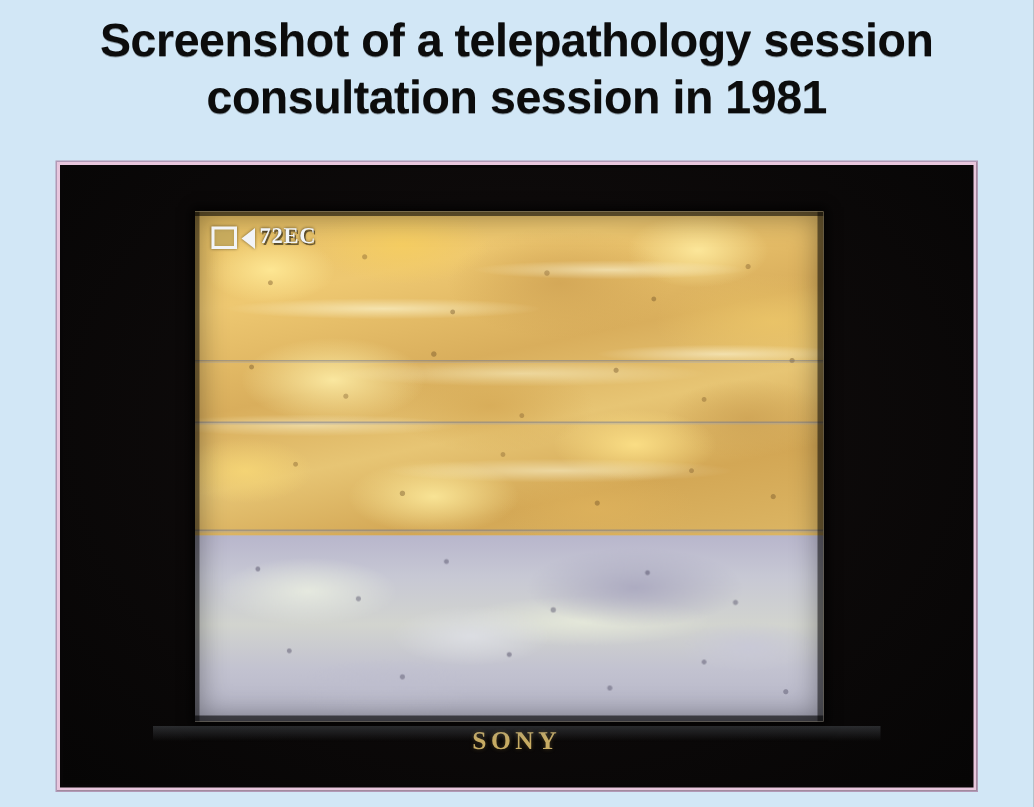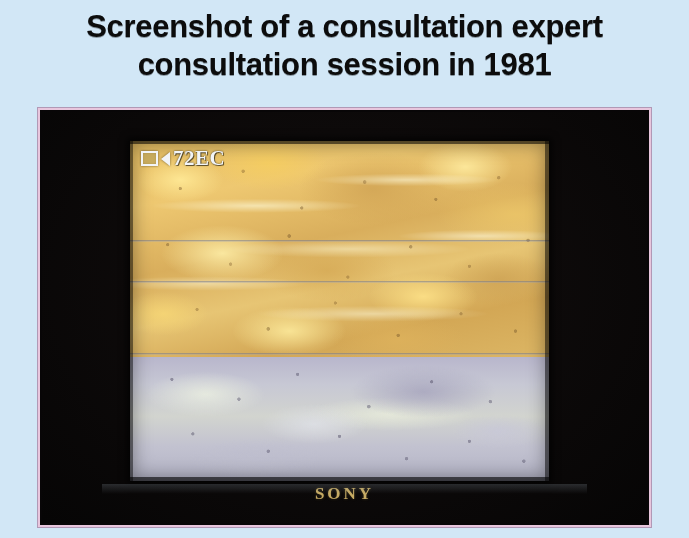--- a/index.html
+++ b/index.html
@@ -181,21 +181,21 @@
     width:0;height:0;
     border-top:7px solid transparent;
     border-bottom:7px solid transparent;
     border-right:9px solid #f2f4f7;
     filter:drop-shadow(0 0 1px rgba(0,0,0,.5));
   }
   .osd-text{
     color:#f2f5f8;
     font-family:"Liberation Serif",serif;
     font-weight:bold;
-    font-size:21px;
+    font-size:15px;
     line-height:19px;
     letter-spacing:0.5px;
     text-shadow:0 0 2px rgba(0,0,0,.75), 1px 1px 0 rgba(0,0,0,.5);
   }
 
   
   .brand{
     position:absolute;
     left:0;bottom:19px;width:100%;
     text-align:center;
@@ -212,21 +212,21 @@
     background:linear-gradient(180deg, rgba(130,140,150,.28), rgba(0,0,0,0));
     z-index:2;
   }
 </style>
 </head>
 <body>
 
 <div class="slide">
 
   <div class="title">
-    <span class="l1">Screenshot of a consultation expert</span>
+    <span class="l1">Screenshot of a telepathology session</span>
     <span class="l2">consultation session in 1981</span>
   </div>
 
   <div class="monitor">
     <div class="monitor-inner">
 
       <div class="screen">
 
         <div class="tissue-top"></div>
         <div class="strands"></div>

